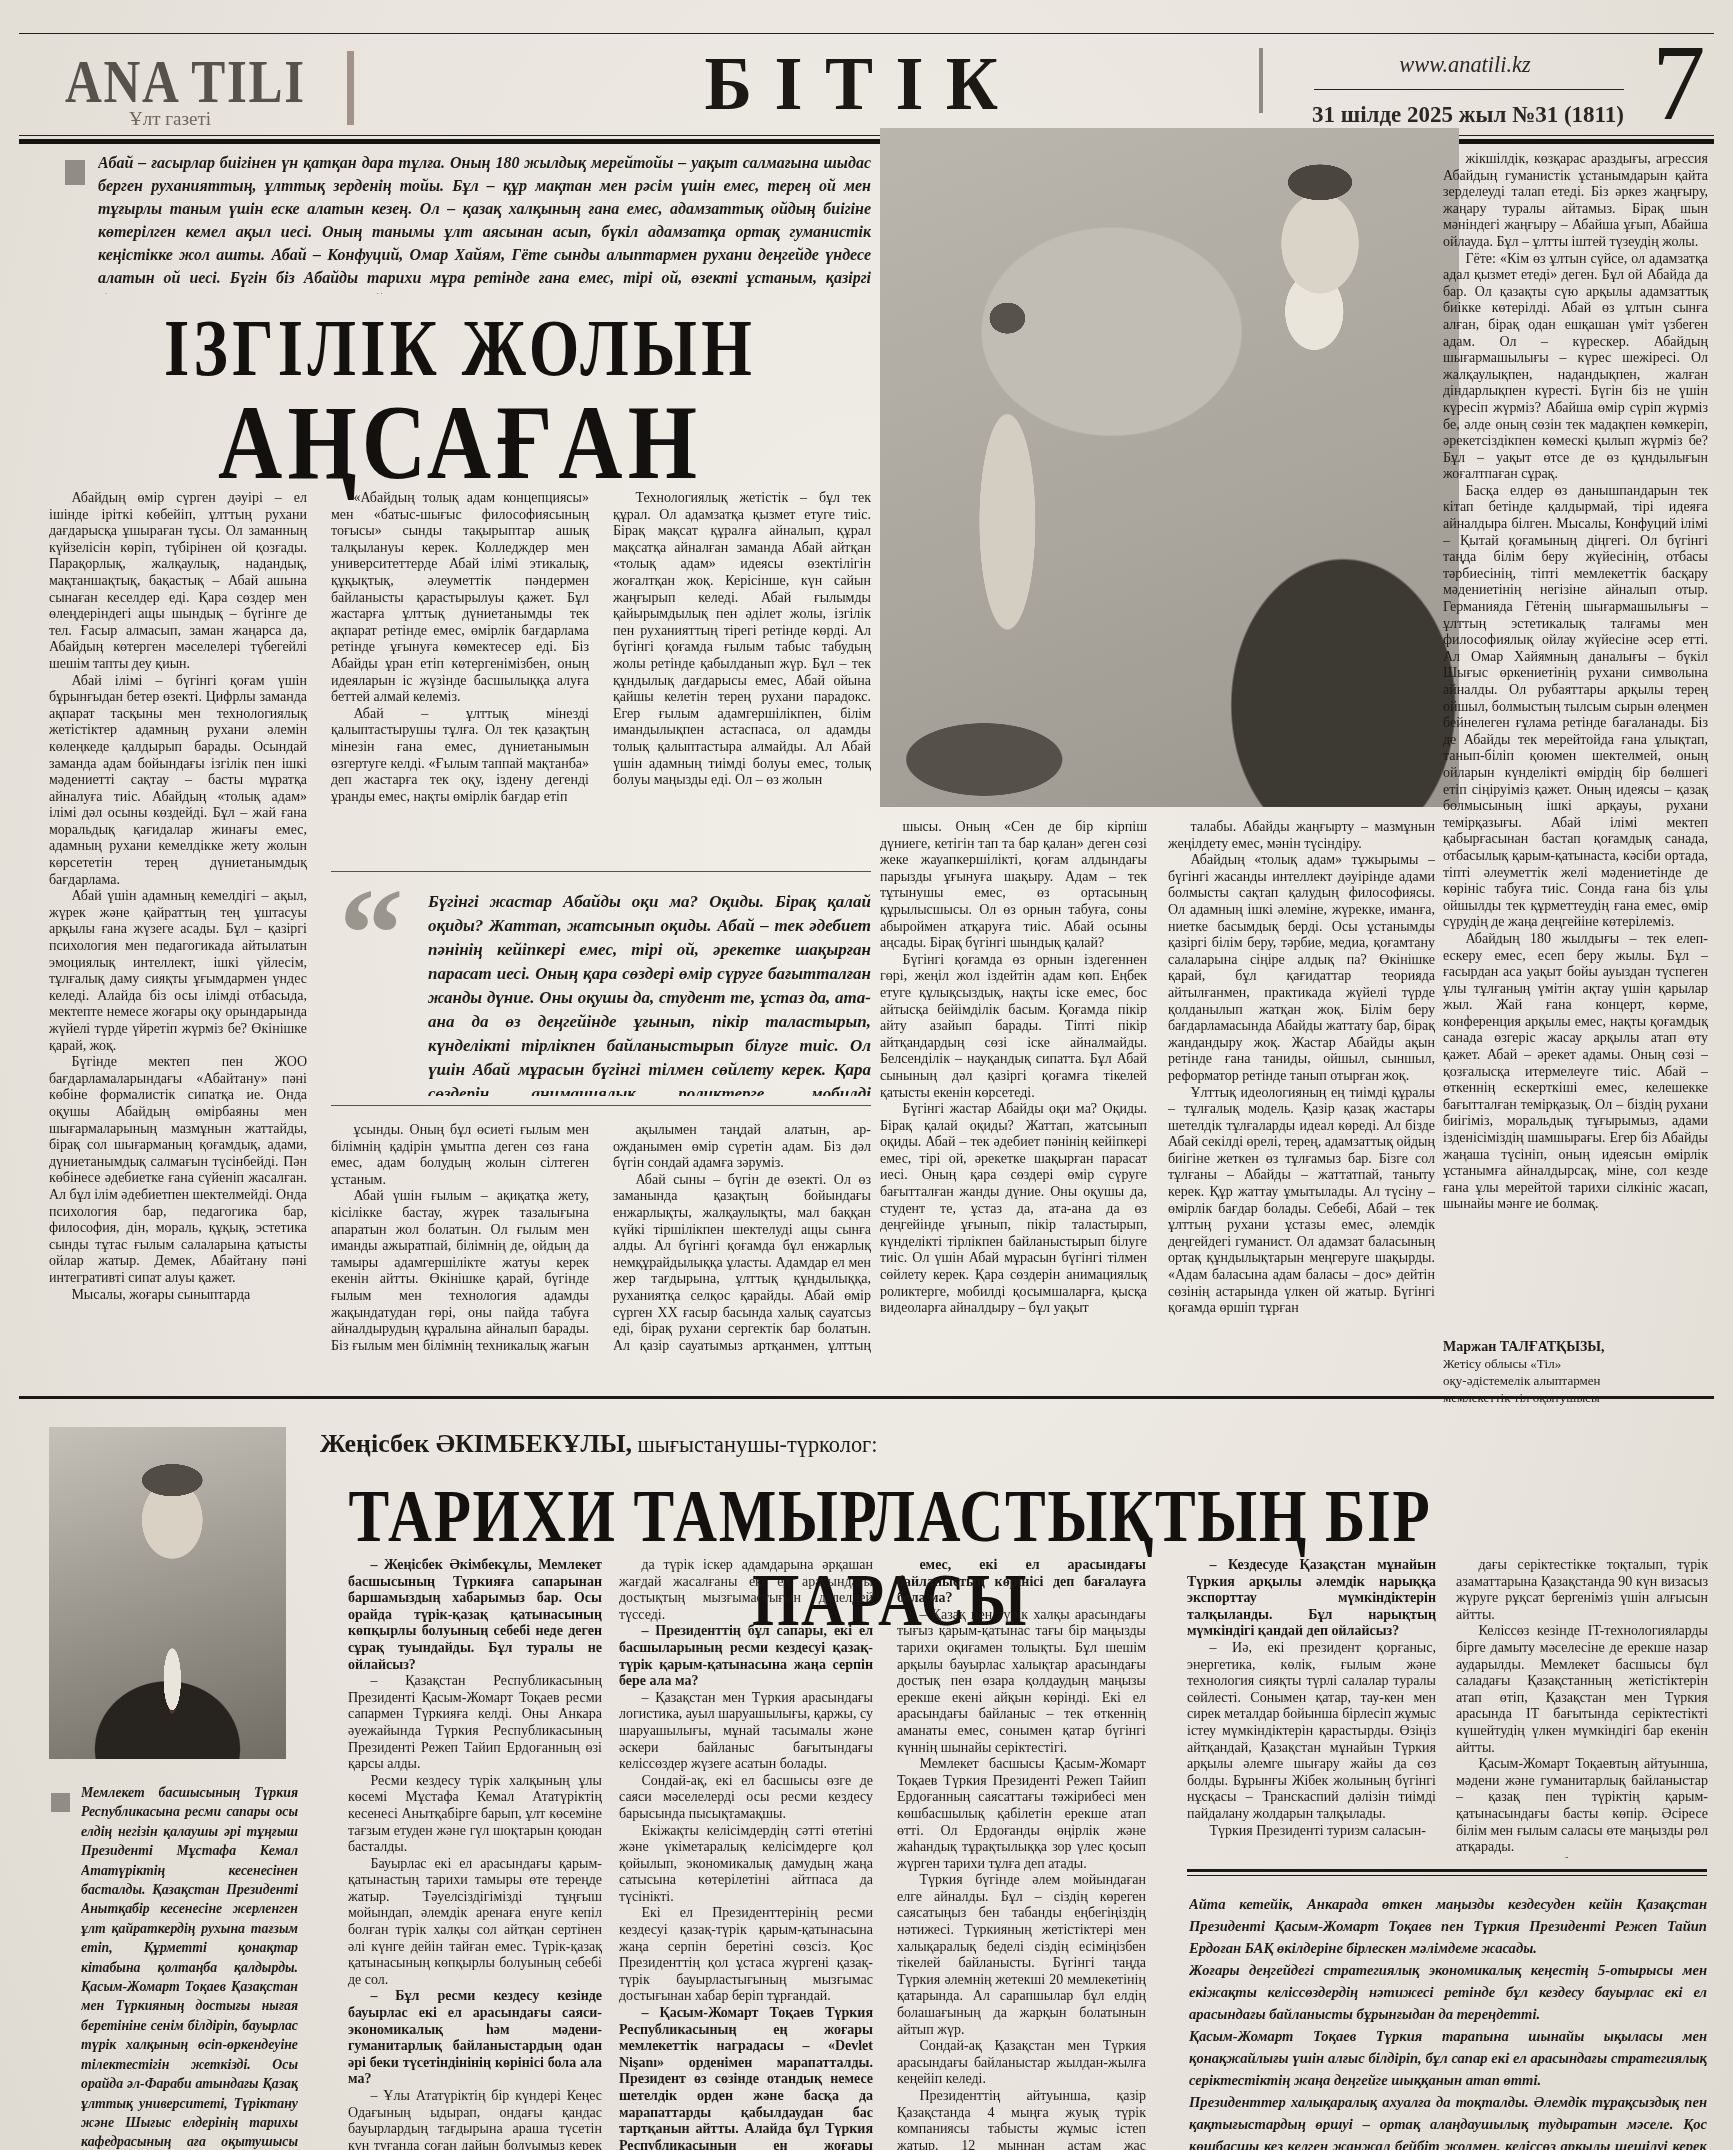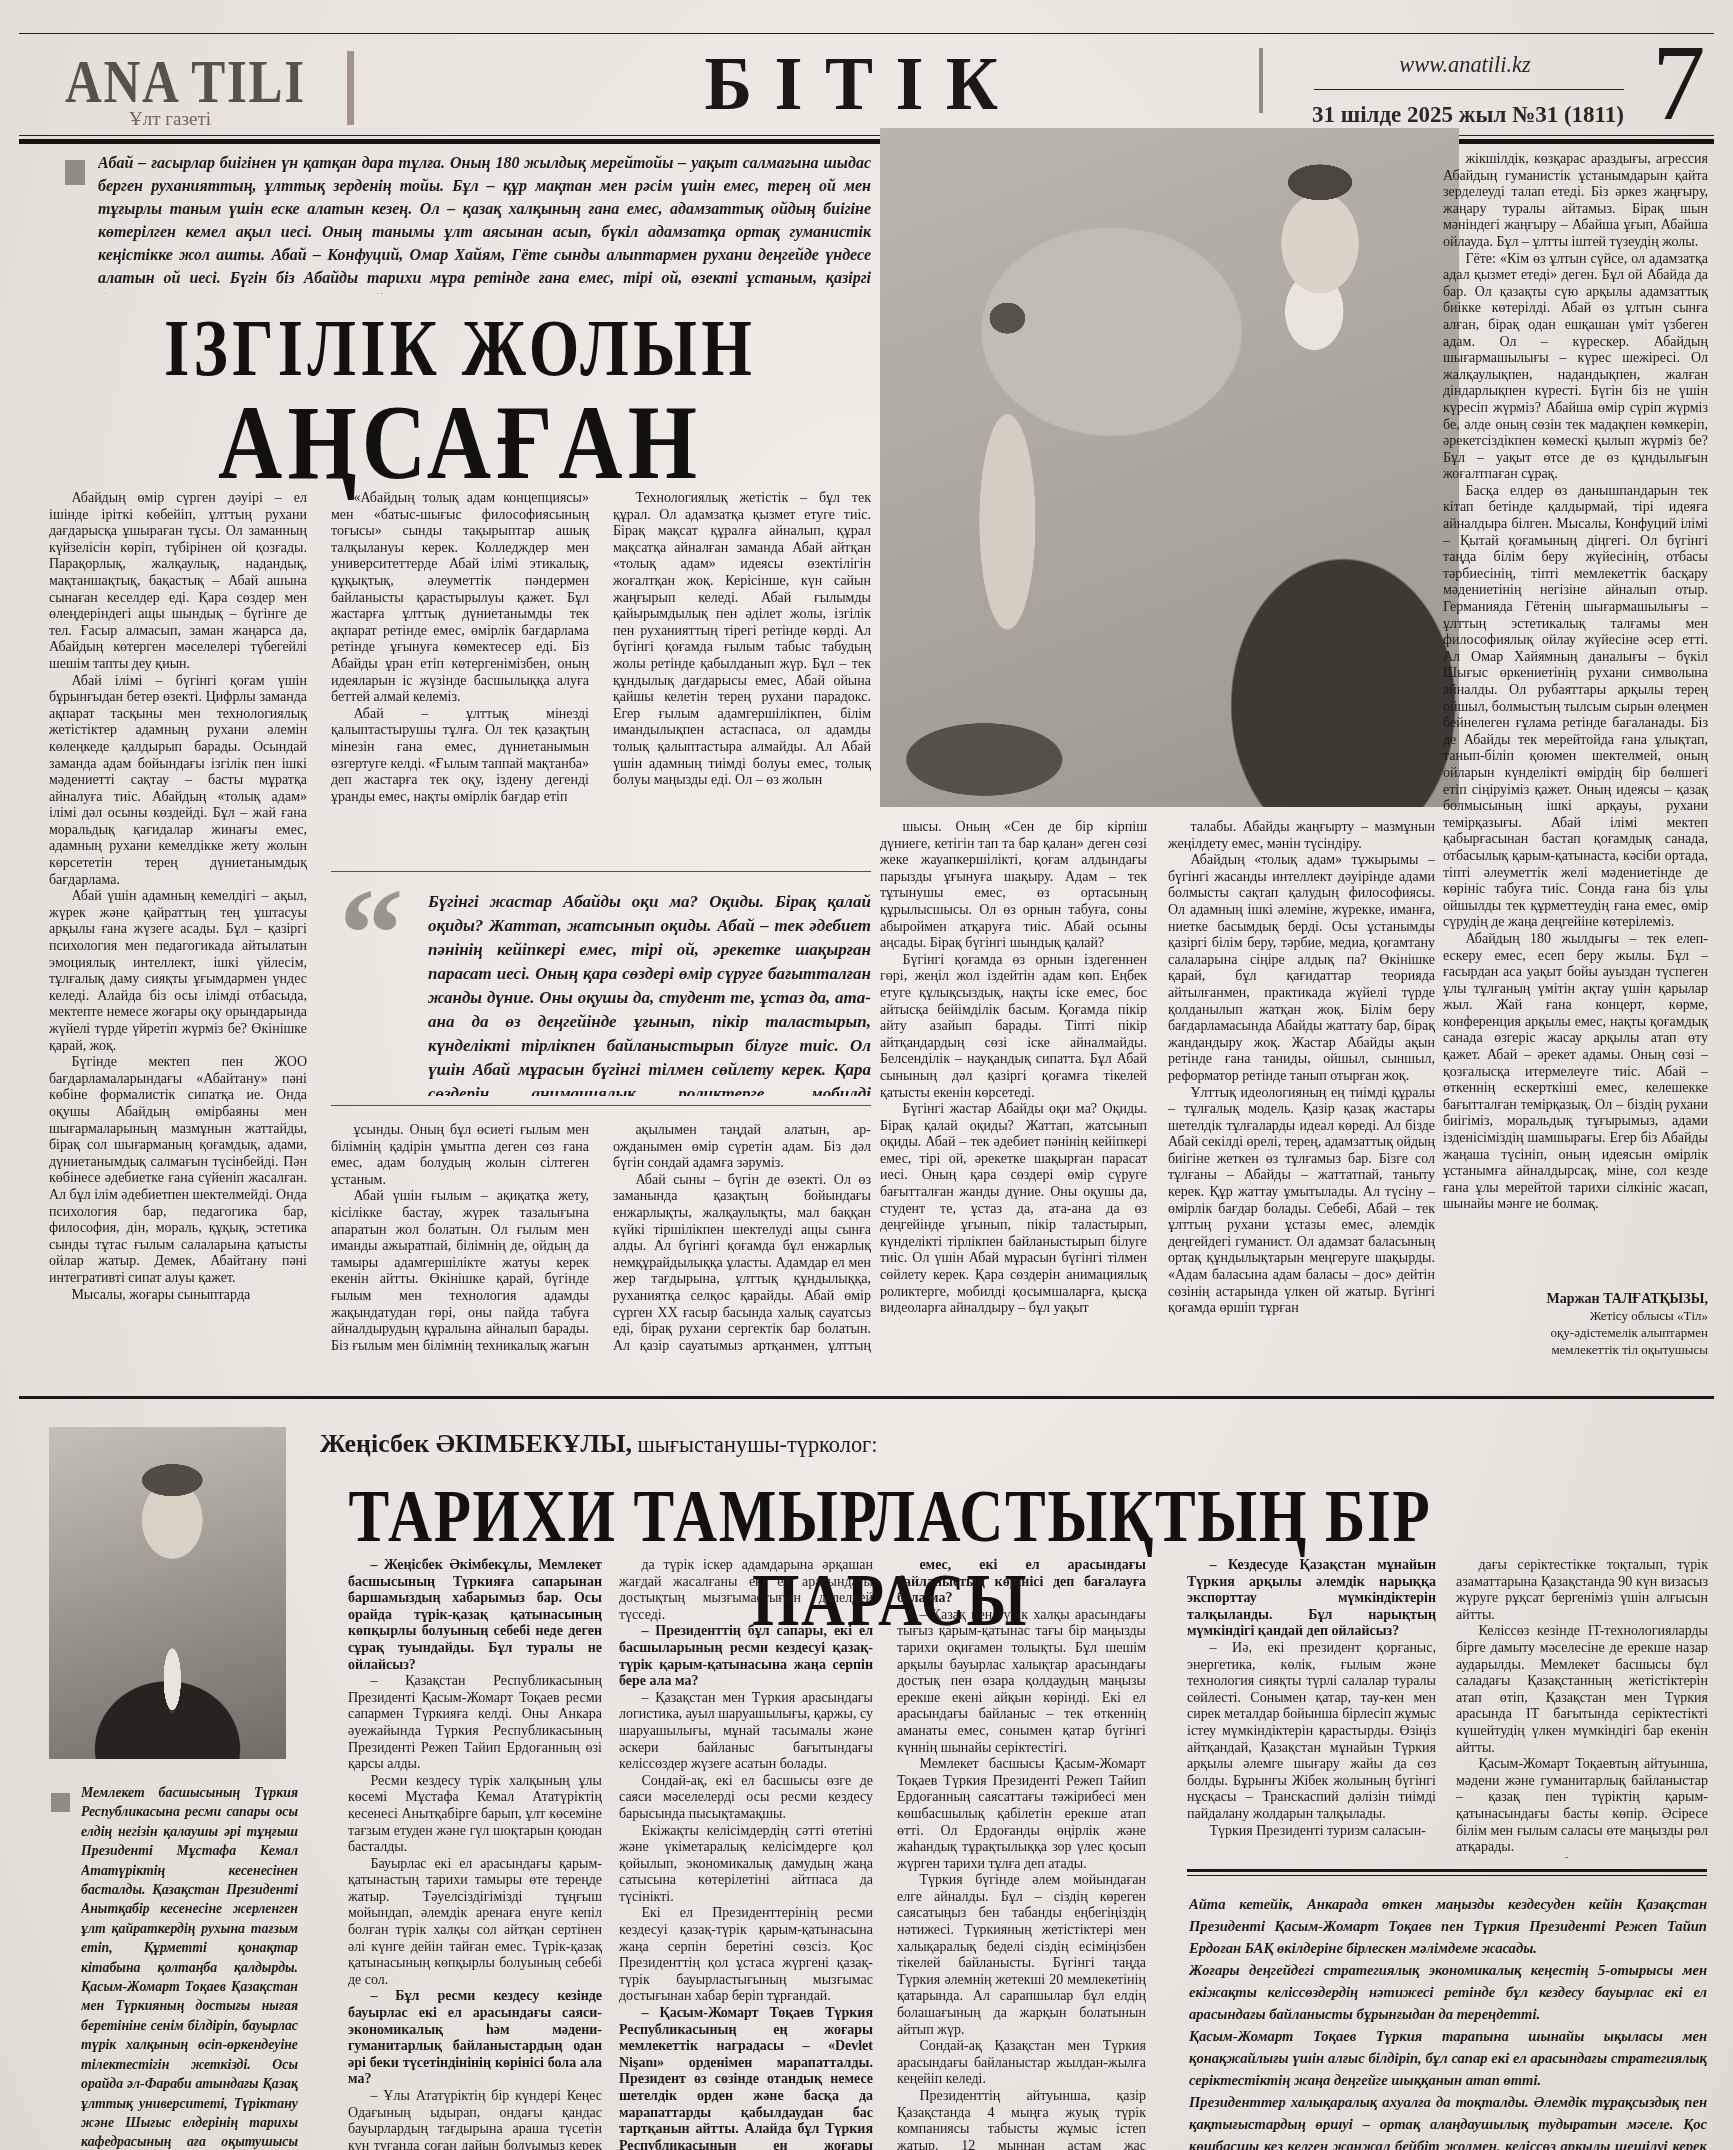--- a/index.html
+++ b/index.html
@@ -19,21 +19,21 @@
   
   .lead{font-style:italic;font-weight:700;font-size:16px;line-height:23px;text-align:justify;}
   .hl1{font-weight:700;font-size:65px;letter-spacing:4.3px;text-align:center;transform:scaleY(1.25);transform-origin:top center;color:#131110;}
   .hl2{font-weight:700;font-size:89px;letter-spacing:5.2px;text-align:center;transform:scaleY(1.18);transform-origin:top center;color:#131110;}
   .col{position:absolute;text-align:justify;font-size:14px;line-height:16.6px;overflow:hidden;}
   .col p{margin:0;text-indent:22.4px;}
   .col p.bp{font-weight:700;}
   .sq{position:absolute;background:#918d86;}
   .quote-mark{position:absolute;font-size:129px;line-height:129px;color:#9a958d;font-weight:700;}
   .quote{position:absolute;font-style:italic;font-weight:700;font-size:17px;line-height:24px;text-align:justify;overflow:hidden;}
-  .byline{position:absolute;text-align:right;font-size:13px;line-height:17px;}
+  .byline{position:absolute;text-align:left;font-size:13px;line-height:17px;margin-top:48px;}
   .byline p{margin:0;}
   .byline p:first-child{font-weight:700;font-size:14px;}
   
   .kicker-name{font-weight:700;font-size:26px;}
   .kicker-role{font-size:22.4px;}
   .title2{font-weight:700;font-size:61px;letter-spacing:1.7px;text-align:center;transform:scaleY(1.2);transform-origin:top center;color:#131110;}
   .intro2{font-style:italic;font-weight:700;font-size:13.8px;line-height:19.4px;text-align:justify;overflow:hidden;}
   .note{position:absolute;font-style:italic;font-weight:700;font-size:14.6px;line-height:22px;text-align:justify;overflow:hidden;}
   .note p{margin:0;}
   

